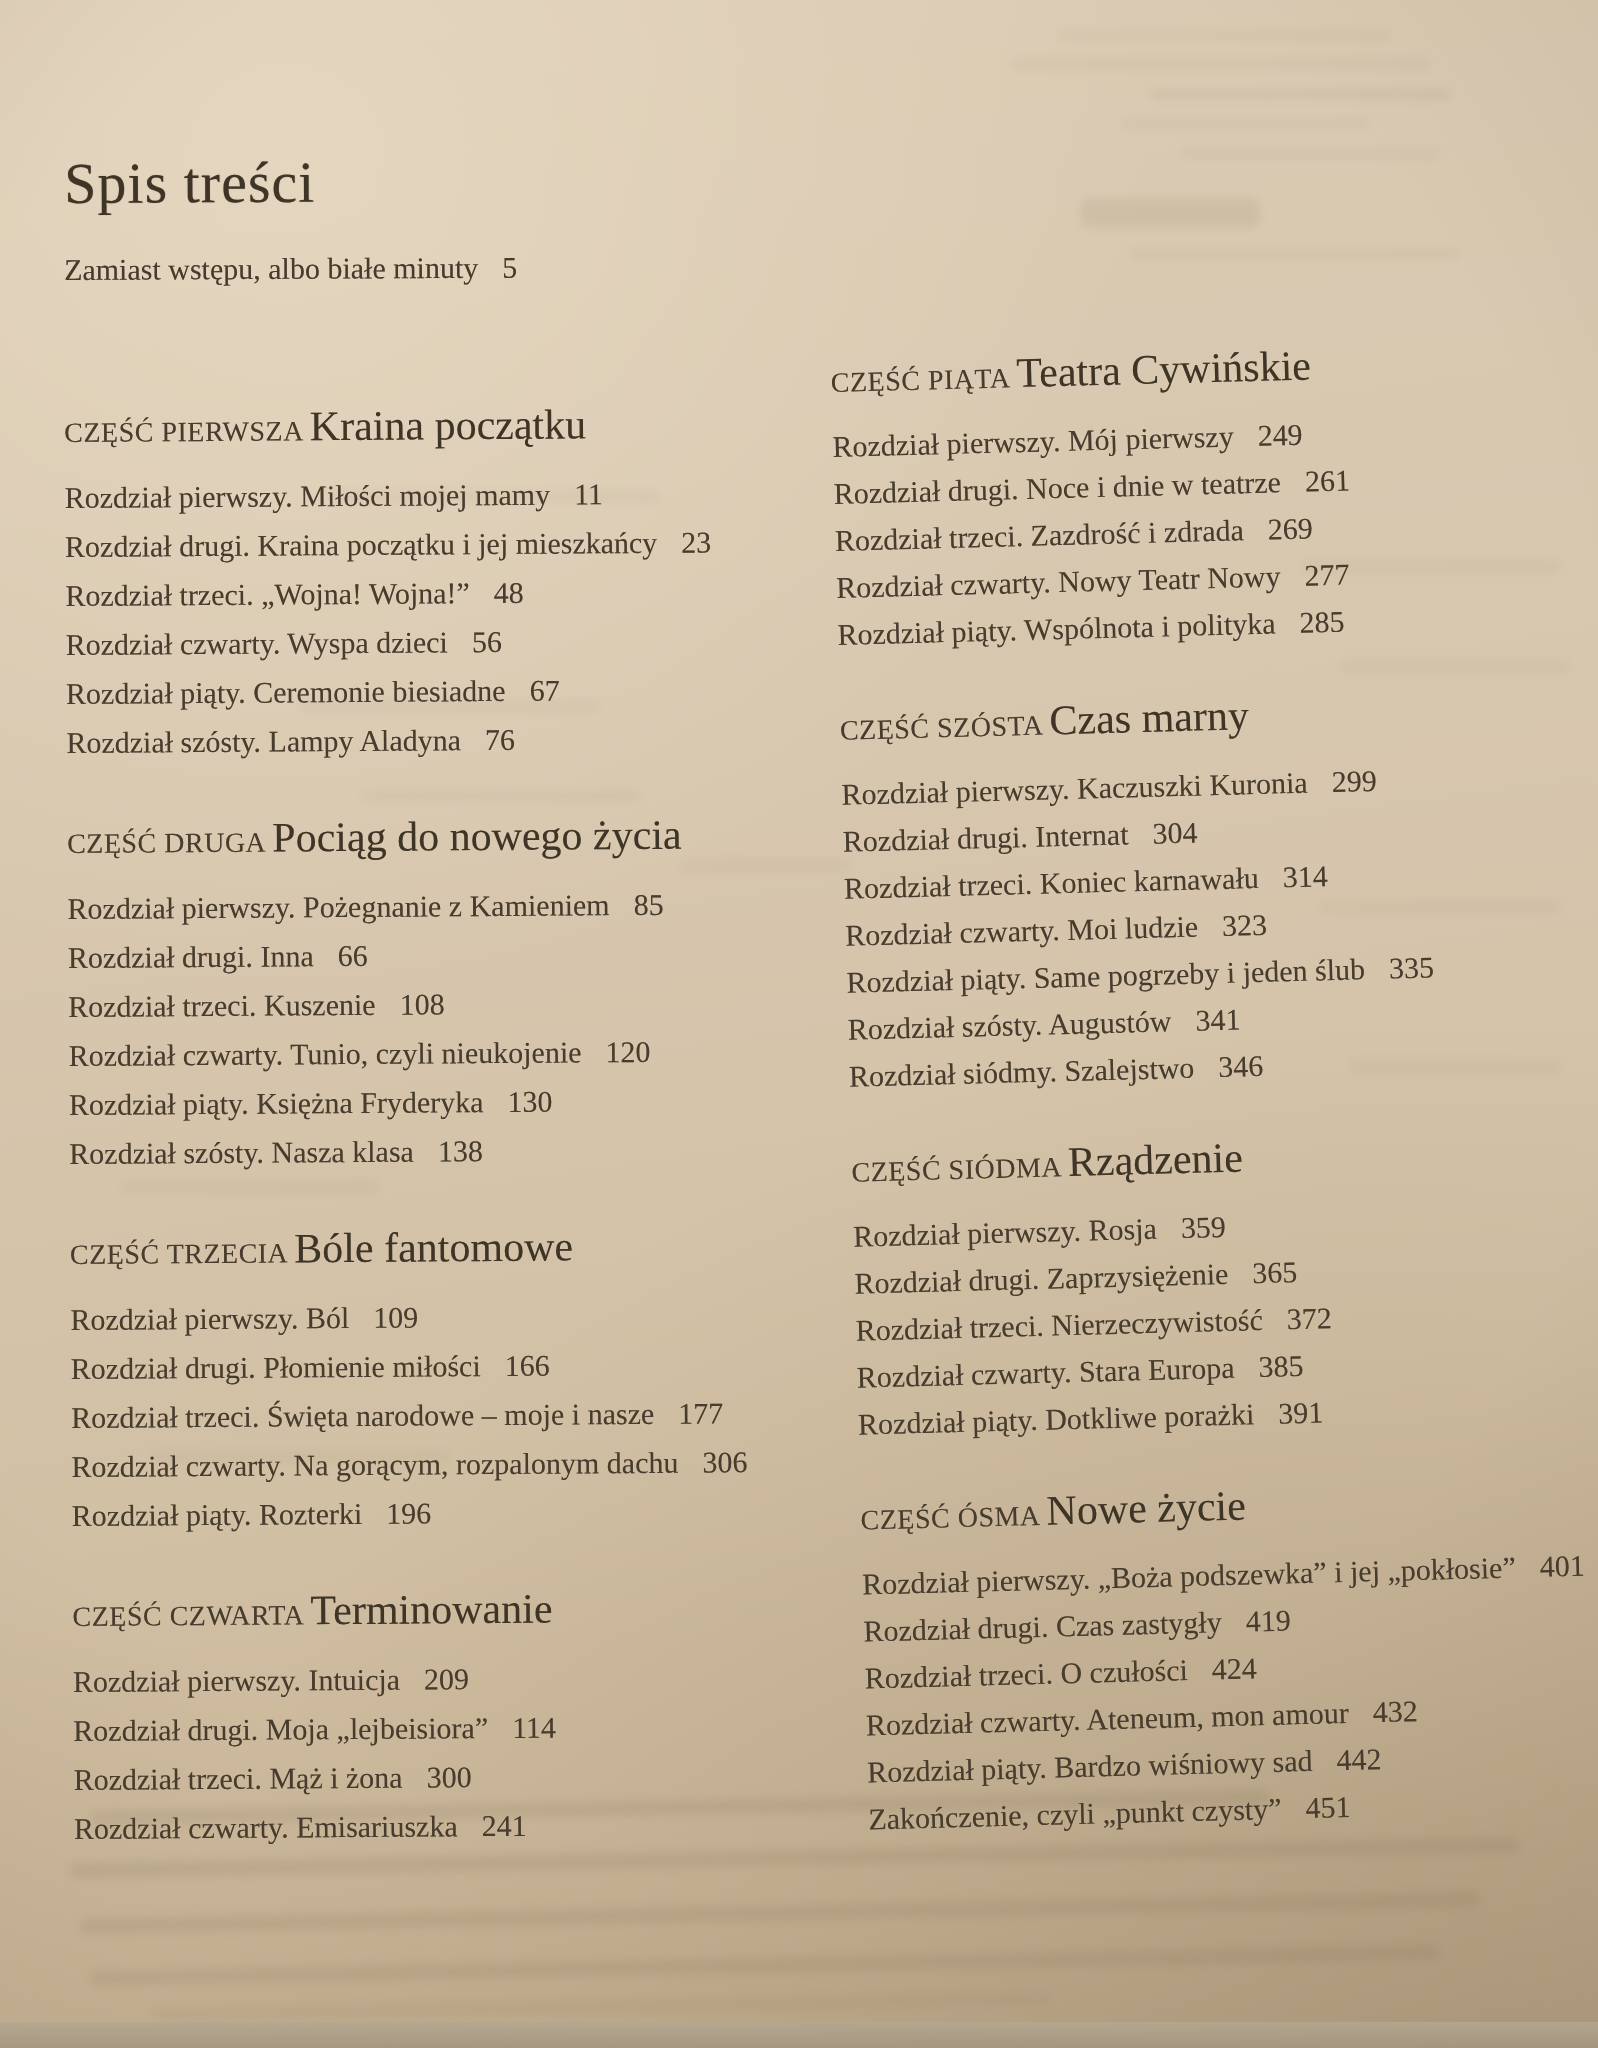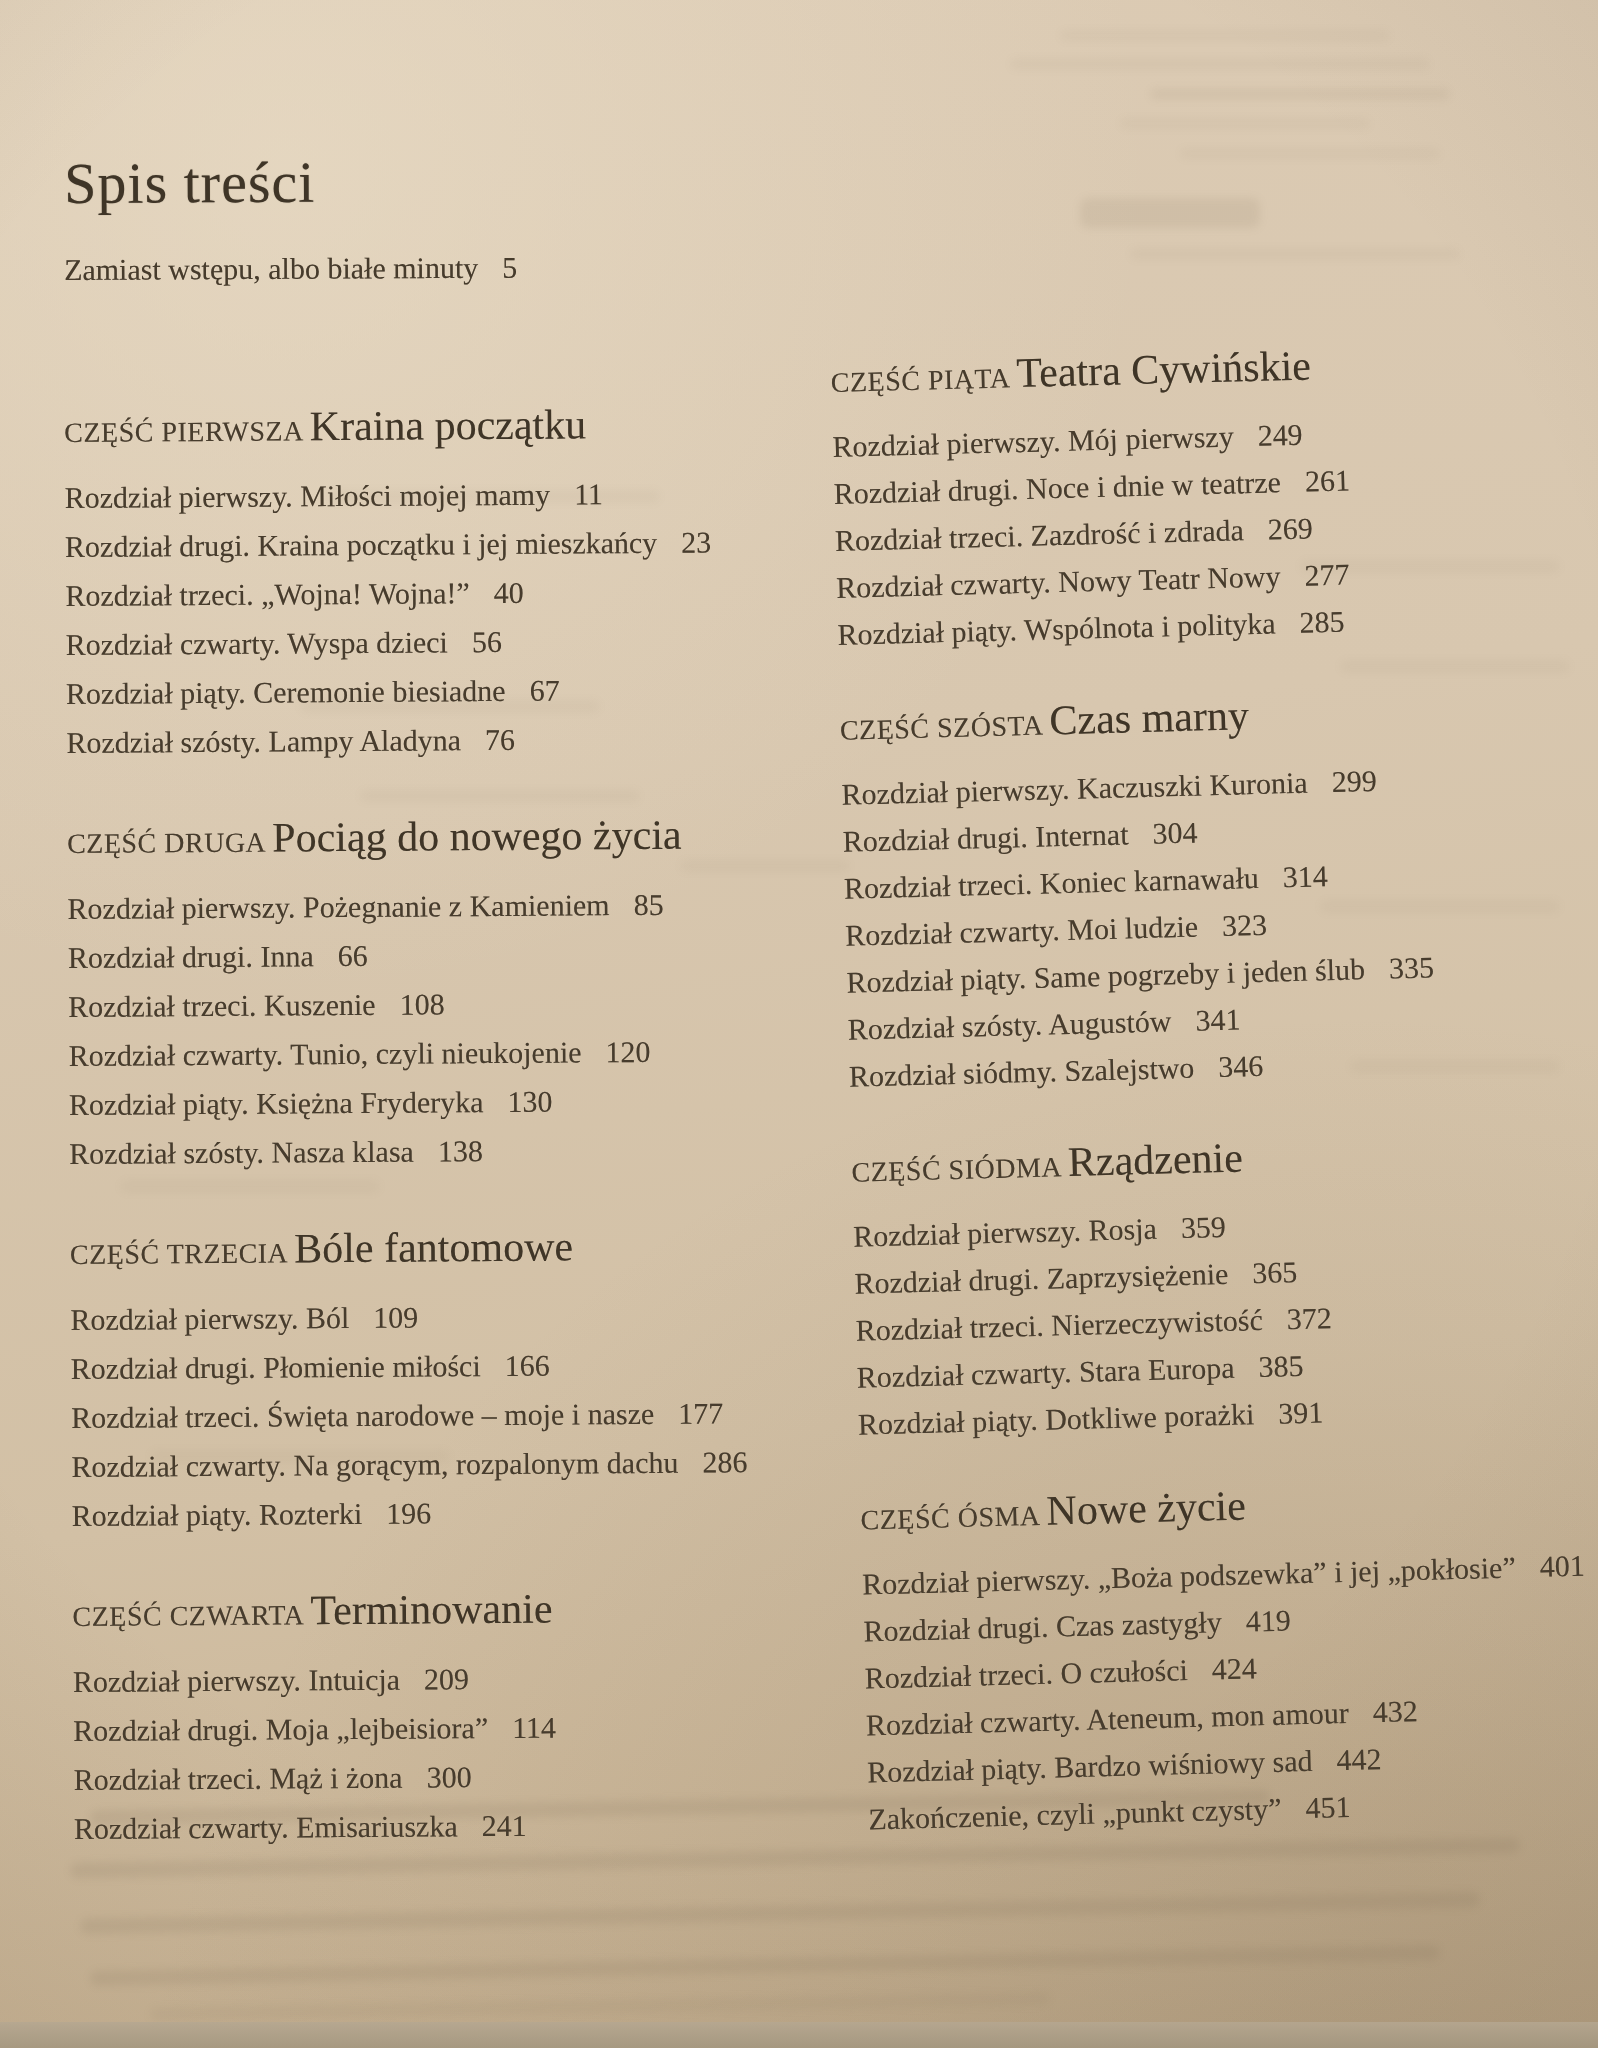--- a/index.html
+++ b/index.html
@@ -83,42 +83,42 @@
   <div class="intro">
     <span>Zamiast wstępu, albo białe minuty</span><span class="pg">5</span>
   </div>
 
   <div class="col col-left">
 
     <div class="section">
       <div class="part"><span class="plabel">CZĘŚĆ PIERWSZA</span><span class="ptitle">Kraina początku</span></div>
       <div class="entry"><span>Rozdział pierwszy. Miłości mojej mamy</span><span class="pg">11</span></div>
       <div class="entry"><span>Rozdział drugi. Kraina początku i jej mieszkańcy</span><span class="pg">23</span></div>
-      <div class="entry"><span>Rozdział trzeci. „Wojna! Wojna!”</span><span class="pg">40</span></div>
+      <div class="entry"><span>Rozdział trzeci. „Wojna! Wojna!”</span><span class="pg">48</span></div>
       <div class="entry"><span>Rozdział czwarty. Wyspa dzieci</span><span class="pg">56</span></div>
       <div class="entry"><span>Rozdział piąty. Ceremonie biesiadne</span><span class="pg">67</span></div>
       <div class="entry"><span>Rozdział szósty. Lampy Aladyna</span><span class="pg">76</span></div>
     </div>
 
     <div class="section">
       <div class="part"><span class="plabel">CZĘŚĆ DRUGA</span><span class="ptitle">Pociąg do nowego życia</span></div>
       <div class="entry"><span>Rozdział pierwszy. Pożegnanie z Kamieniem</span><span class="pg">85</span></div>
       <div class="entry"><span>Rozdział drugi. Inna</span><span class="pg">66</span></div>
       <div class="entry"><span>Rozdział trzeci. Kuszenie</span><span class="pg">108</span></div>
       <div class="entry"><span>Rozdział czwarty. Tunio, czyli nieukojenie</span><span class="pg">120</span></div>
       <div class="entry"><span>Rozdział piąty. Księżna Fryderyka</span><span class="pg">130</span></div>
       <div class="entry"><span>Rozdział szósty. Nasza klasa</span><span class="pg">138</span></div>
     </div>
 
     <div class="section">
       <div class="part"><span class="plabel">CZĘŚĆ TRZECIA</span><span class="ptitle">Bóle fantomowe</span></div>
       <div class="entry"><span>Rozdział pierwszy. Ból</span><span class="pg">109</span></div>
       <div class="entry"><span>Rozdział drugi. Płomienie miłości</span><span class="pg">166</span></div>
       <div class="entry"><span>Rozdział trzeci. Święta narodowe – moje i nasze</span><span class="pg">177</span></div>
-      <div class="entry"><span>Rozdział czwarty. Na gorącym, rozpalonym dachu</span><span class="pg">286</span></div>
+      <div class="entry"><span>Rozdział czwarty. Na gorącym, rozpalonym dachu</span><span class="pg">306</span></div>
       <div class="entry"><span>Rozdział piąty. Rozterki</span><span class="pg">196</span></div>
     </div>
 
     <div class="section">
       <div class="part"><span class="plabel">CZĘŚĆ CZWARTA</span><span class="ptitle">Terminowanie</span></div>
       <div class="entry"><span>Rozdział pierwszy. Intuicja</span><span class="pg">209</span></div>
       <div class="entry"><span>Rozdział drugi. Moja „lejbeisiora”</span><span class="pg">114</span></div>
       <div class="entry"><span>Rozdział trzeci. Mąż i żona</span><span class="pg">300</span></div>
       <div class="entry"><span>Rozdział czwarty. Emisariuszka</span><span class="pg">241</span></div>
     </div>

